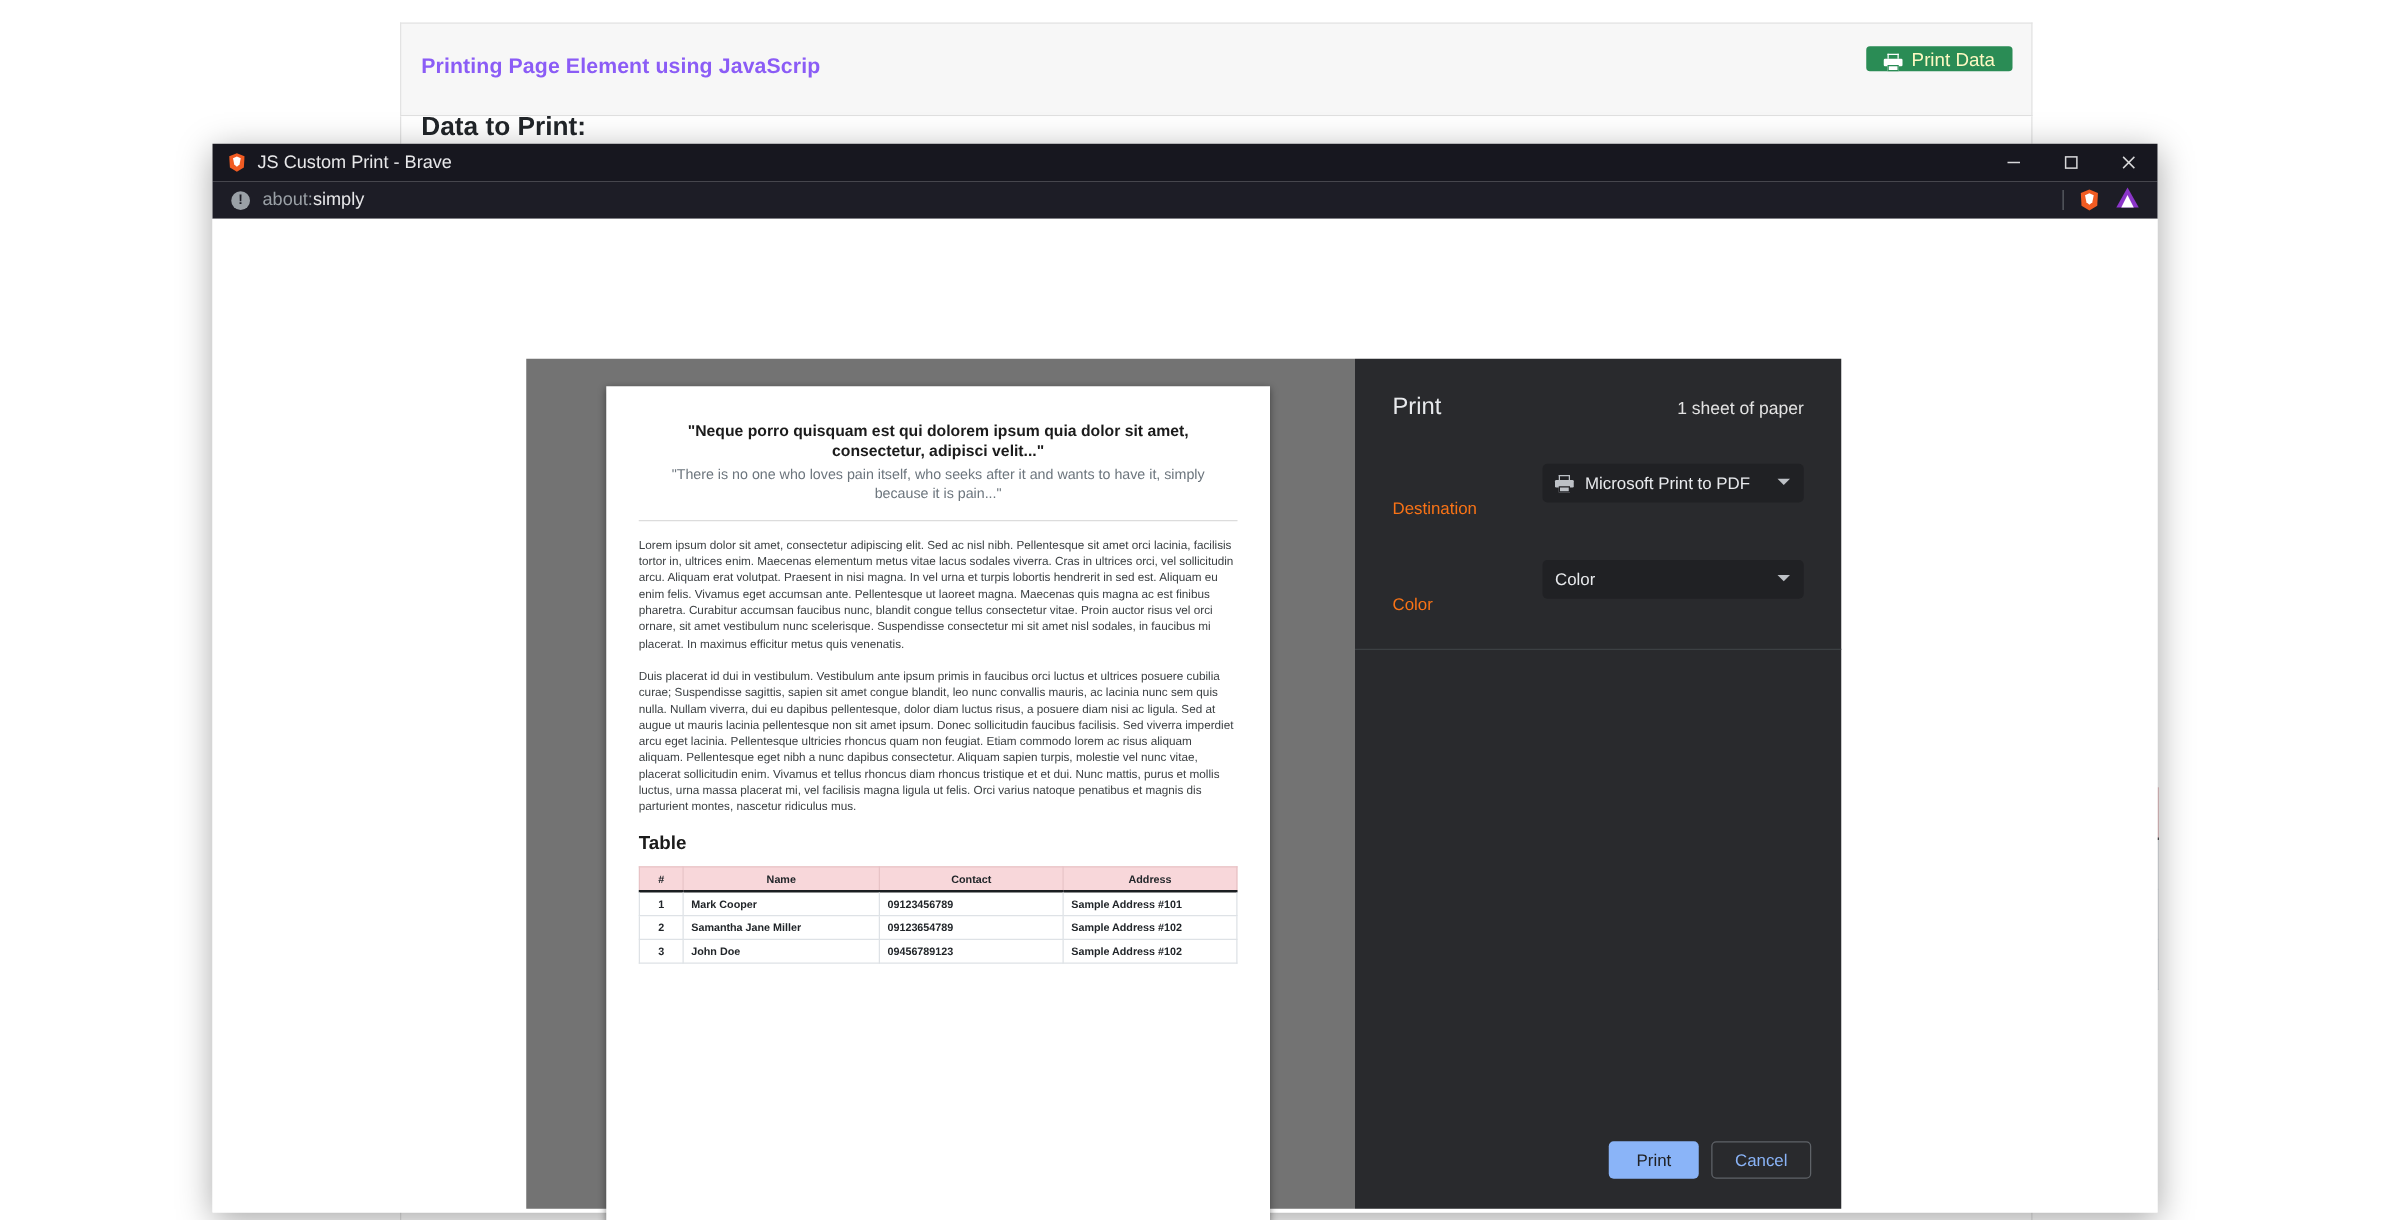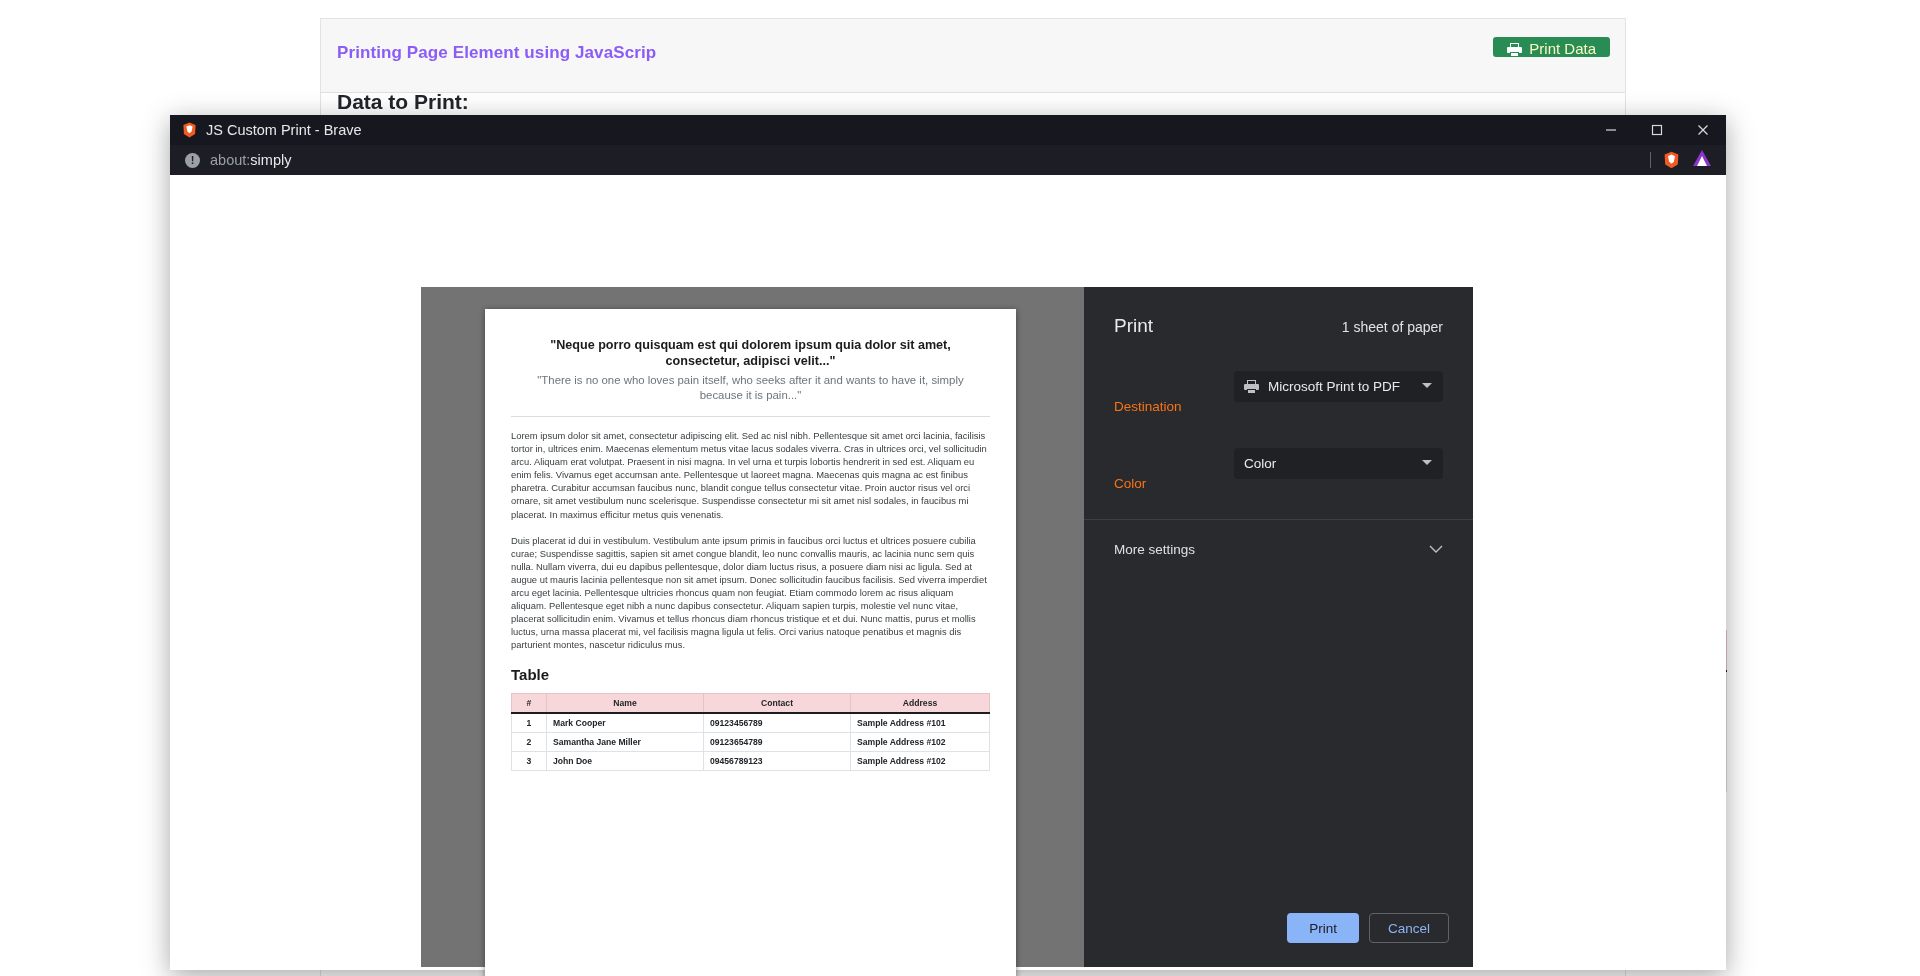--- a/index.html
+++ b/index.html
@@ -321,28 +321,20 @@
         <div class="sp-row">
           <span class="sp-label">Color</span>
           <div class="sp-select">
             <span class="sel-text">Color</span>
             <span class="caret"></span>
           </div>
         </div>
 
         <div id="sp-divider"></div>
 
-        <div id="more-settings">
-          <span class="ms-label">More settings</span>
-          <span>
-            <svg width="14" height="9" viewBox="0 0 14 9">
-                <polyline points="1,1 7,7 13,1" fill="none" stroke="#bdc1c6" stroke-width="1.4"></polyline>
-              </svg>
-          </span>
-        </div>
 
         <div id="sp-actions">
           <button id="btn-print">Print</button>
           <button id="btn-cancel">Cancel</button>
         </div>
       </div>
 
     </div>
   </div>
 </div>

